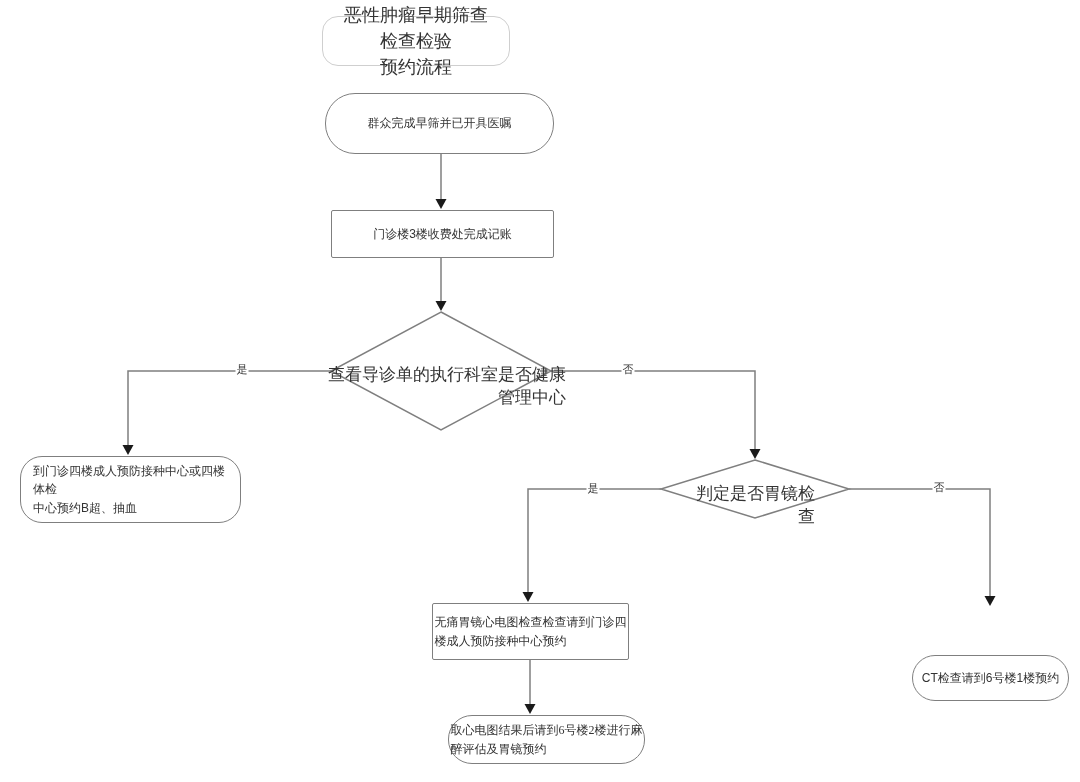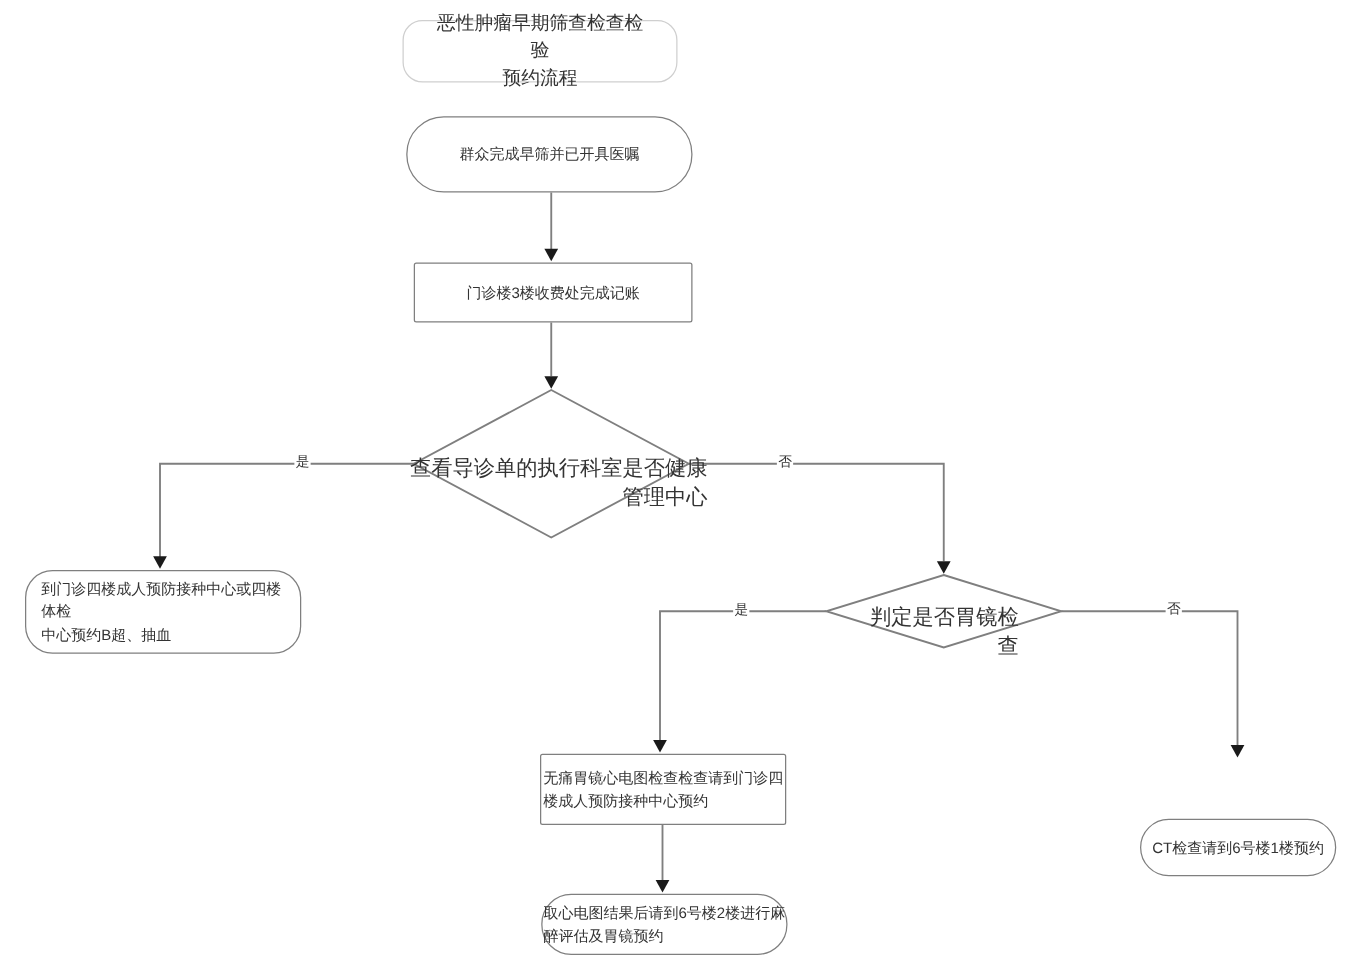--- a/index.html
+++ b/index.html
@@ -26,34 +26,34 @@
     white-space: pre-line;
     padding: 2px 4px;
   }
   .title-node {
     position: absolute;
     box-sizing: border-box;
     display: flex;
     align-items: center;
     justify-content: center;
     text-align: center;
-    font-size: 15px;
+    font-size: 18px;
     line-height: 1.45;
     color: #333333;
     background: #ffffff;
     border: 1px solid #cfcfcf;
     border-radius: 16px;
-    left: 322px; top: 16px; width: 220px; height: 50px;
+    left: 322px; top: 16px; width: 188px; height: 50px;
     padding: 0 20px;
   }
   .stadium-start { left: 325px; top: 93px;  width: 229px; height: 61px; border-radius: 30px; }
   .rect-billing  { left: 331px; top: 210px; width: 223px; height: 48px; border-radius: 2px; }
   .stadium-left  { left: 20px;  top: 456px; width: 221px; height: 67px; border-radius: 22px; padding: 2px 12px; }
   .rect-gastro   { left: 432px; top: 603px; width: 197px; height: 57px; border-radius: 2px; padding: 2px 1px; }
-  .stadium-ecg   { left: 433px; top: 715px; width: 197px; height: 49px; border-radius: 24px; padding: 2px 0; }
+  .stadium-ecg   { left: 448px; top: 715px; width: 197px; height: 49px; border-radius: 24px; padding: 2px 0; font-family: Liberation Serif, serif; }
   .stadium-ct    { left: 912px; top: 607px; width: 157px; height: 46px; border-radius: 23px; margin-top: 48px; }
   .diamond-text {
     position: absolute;
     box-sizing: border-box;
     text-align: right;
     font-size: 17px;
     color: #333333;
     background: transparent;
     border: none;
     pointer-events: none;

